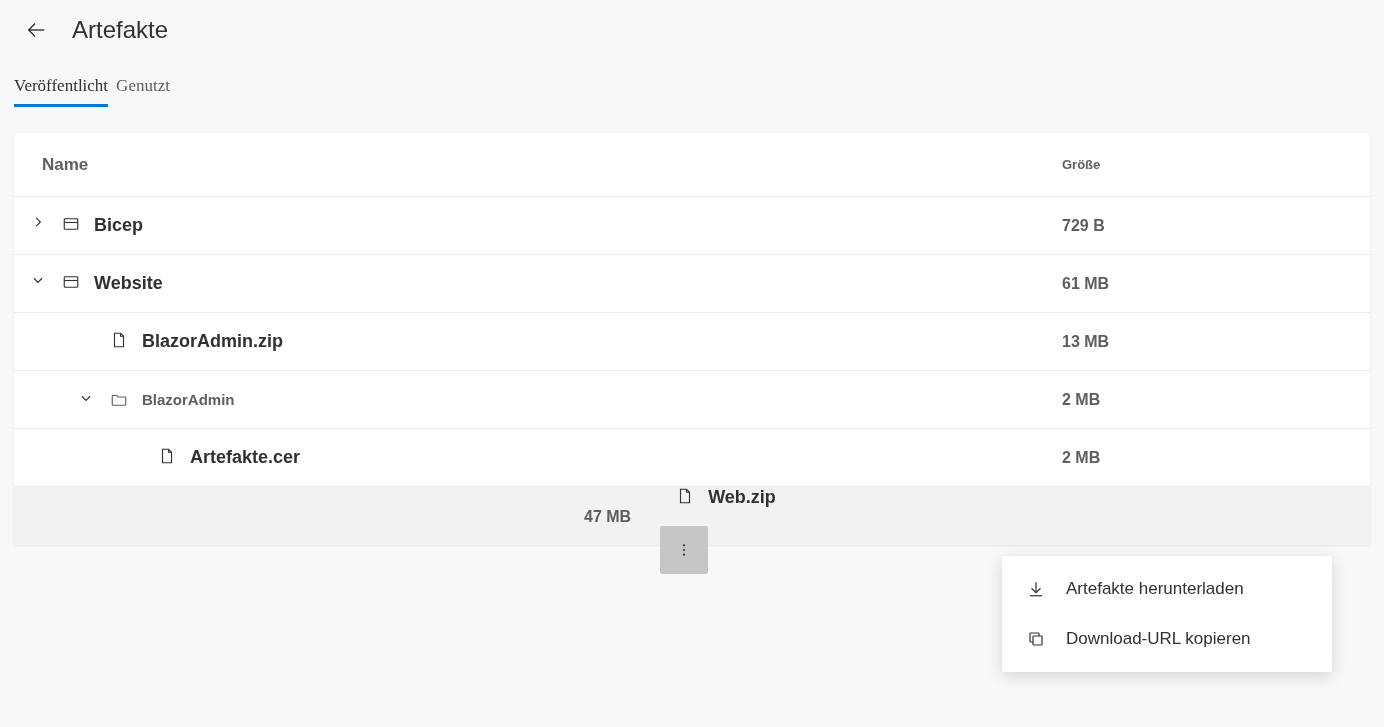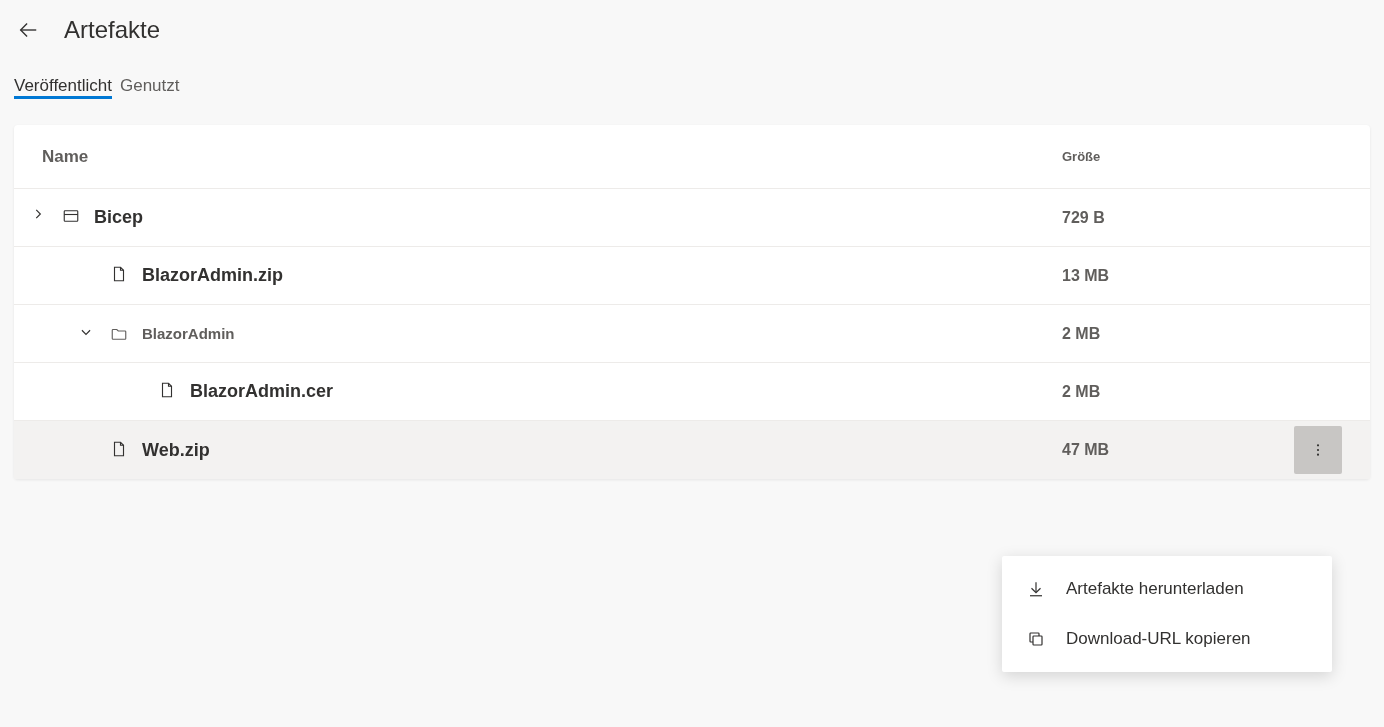--- a/index.html
+++ b/index.html
@@ -11,21 +11,21 @@
       font-family: "Segoe UI", -apple-system, BlinkMacSystemFont, sans-serif;
       background: #f8f8f8;
       color: #323130;
       width: 1384px;
       height: 727px;
       overflow: hidden;
     }
     .header {
       display: flex;
       align-items: center;
-      padding: 14px 20px 10px 12px;
+      padding: 14px 20px 10px 20px;
       gap: 20px;
     }
     .back-btn {
       width: 32px;
       height: 32px;
       display: flex;
       align-items: center;
       justify-content: center;
       cursor: pointer;
     }
@@ -33,25 +33,26 @@
       font-size: 24px;
       font-weight: 400;
       color: #323130;
     }
     .tabs {
       display: flex;
       padding: 20px 14px 0 14px;
       gap: 8px;
     }
     .tab {
-      padding: 0 0 0 0;
+      padding: 0 0 8px 0;
       font-size: 17px;
       color: #605e5c;
       cursor: pointer;
       border-bottom: 3px solid transparent;
+      font-family: Liberation Serif, serif;
     }
     .tab.active {
       color: #323130;
       border-bottom: 3px solid #0078d4;
     }
     .content-card {
       margin: 26px 14px 0 14px;
       background: #fff;
       border-radius: 4px;
       box-shadow: 0 1px 3px rgba(0,0,0,0.08);
@@ -80,20 +81,21 @@
     .row {
       display: flex;
       align-items: center;
       height: 58px;
       border-bottom: 1px solid #edebe9;
       padding: 0 28px 0 0;
       position: relative;
     }
     .row:last-child {
       border-bottom: none;
+      flex-direction: column;
     }
     .row.hovered {
       background: #f3f2f1;
     }
     .name-cell {
       flex: 1;
       display: flex;
       align-items: flex-start;
       font-size: 18px;
       color: #323130;
@@ -216,63 +218,81 @@
               <line x1="3" y1="10" x2="21" y2="10"></line>
             </svg>
           </span>
           <span class="item-label">Bicep</span>
         </div>
         <div class="size-cell">729 B</div>
         <div class="actions-cell"></div>
       </div>
       <div class="row">
         <div class="name-cell">
-          <span class="indent-spacer"></span>
-          <span class="indent-spacer"></span>
-          <span class="icon-slot">
-            <svg width="18" height="18" viewBox="0 0 24 24" fill="none" stroke="#323130" stroke-width="1.5">
-              <path d="M6 3 h8 l4 4 v14 H6 Z"></path>
-              <path d="M14 3 v4 h4"></path>
-            </svg>
-          </span>
-          <span class="item-label">BlazorAdmin.zip</span>
-        </div>
-        <div class="size-cell">13 MB</div>
-        <div class="actions-cell"></div>
-      </div>
-      <div class="row">
-        <div class="name-cell">
-          <span class="indent-spacer"></span>
           <span class="indent-toggle chevron">
             <svg width="14" height="14" viewBox="0 0 24 24" fill="none" stroke="#323130" stroke-width="2">
               <polyline points="5,9 12,16 19,9"></polyline>
             </svg>
           </span>
           <span class="icon-slot">
+            <svg width="18" height="18" viewBox="0 0 24 24" fill="none" stroke="#323130" stroke-width="1.5">
+              <rect x="3" y="5" width="18" height="14" rx="1"></rect>
+              <line x1="3" y1="10" x2="21" y2="10"></line>
+            </svg>
+          </span>
+          <span class="item-label">Website</span>
+        </div>
+        <div class="size-cell">61 MB</div>
+        <div class="actions-cell"></div>
+      </div>
+      <div class="row">
+        <div class="name-cell">
+          <span class="indent-spacer"></span>
+          <span class="indent-spacer"></span>
+          <span class="icon-slot">
+            <svg width="18" height="18" viewBox="0 0 24 24" fill="none" stroke="#323130" stroke-width="1.5">
+              <path d="M6 3 h8 l4 4 v14 H6 Z"></path>
+              <path d="M14 3 v4 h4"></path>
+            </svg>
+          </span>
+          <span class="item-label">BlazorAdmin.zip</span>
+        </div>
+        <div class="size-cell">13 MB</div>
+        <div class="actions-cell"></div>
+      </div>
+      <div class="row">
+        <div class="name-cell">
+          <span class="indent-spacer"></span>
+          <span class="indent-toggle chevron">
+            <svg width="14" height="14" viewBox="0 0 24 24" fill="none" stroke="#323130" stroke-width="2">
+              <polyline points="5,9 12,16 19,9"></polyline>
+            </svg>
+          </span>
+          <span class="icon-slot">
             <svg width="18" height="18" viewBox="0 0 24 24" fill="none" stroke="#605e5c" stroke-width="1.5">
               <path d="M3 7 a1 1 0 0 1 1 -1 h5 l2 2 h9 a1 1 0 0 1 1 1 v9 a1 1 0 0 1 -1 1 H4 a1 1 0 0 1 -1 -1 Z"></path>
             </svg>
           </span>
           <span class="subfolder-label">BlazorAdmin</span>
         </div>
         <div class="size-cell">2 MB</div>
         <div class="actions-cell"></div>
       </div>
       <div class="row">
         <div class="name-cell">
           <span class="indent-spacer"></span>
           <span class="indent-spacer"></span>
           <span class="indent-spacer"></span>
           <span class="icon-slot">
             <svg width="18" height="18" viewBox="0 0 24 24" fill="none" stroke="#323130" stroke-width="1.5">
               <path d="M6 3 h8 l4 4 v14 H6 Z"></path>
               <path d="M14 3 v4 h4"></path>
             </svg>
           </span>
-          <span class="item-label">BlazorAdmin.cer</span>
+          <span class="item-label">Artefakte.cer</span>
         </div>
         <div class="size-cell">2 MB</div>
         <div class="actions-cell"></div>
       </div>
       <div class="row hovered">
         <div class="name-cell">
           <span class="indent-spacer"></span>
           <span class="indent-spacer"></span>
           <span class="icon-slot">
             <svg width="18" height="18" viewBox="0 0 24 24" fill="none" stroke="#323130" stroke-width="1.5">

